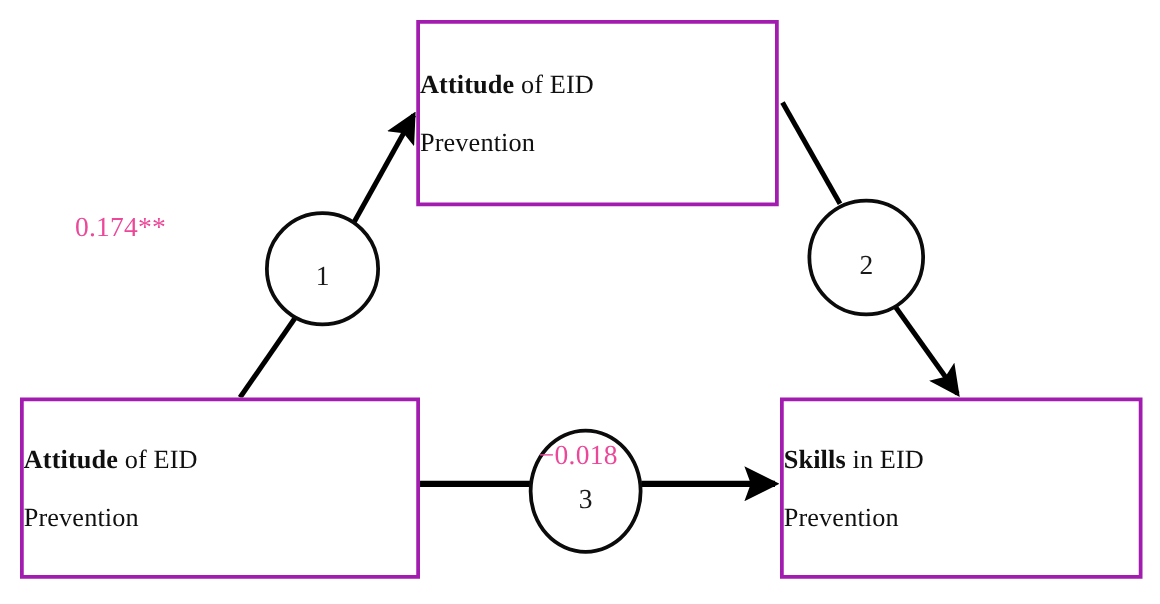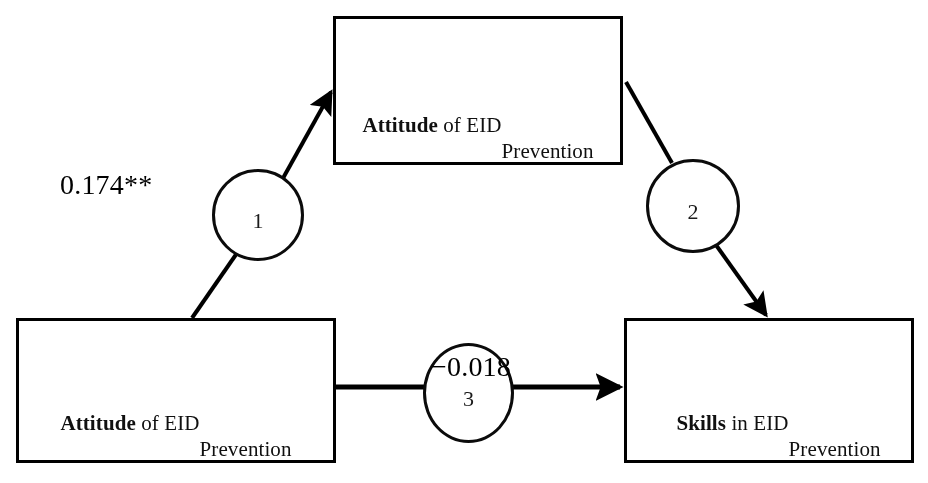--- a/index.html
+++ b/index.html
@@ -21,24 +21,24 @@
     position: absolute;
     left: 0;
     top: 0;
     width: 928px;
     height: 483px;
   }
   .node-box {
     position: absolute;
     box-sizing: border-box;
     background: #ffffff;
-    border: 3px solid #000000;
+    border: 3px solid #a21caf;
     display: flex;
-    flex-direction: row;
-    align-items: flex-end;
+    flex-direction: column;
+    align-items: flex-start;
     justify-content: center;
     z-index: 3;
   }
   .node-line {
     font-size: 21px;
     line-height: 1.0;
     color: #101010;
     white-space: nowrap;
     letter-spacing: 0.1px;
   }
@@ -57,22 +57,22 @@
   }
   .mediator span {
     font-size: 22px;
     color: #1a1a1a;
     line-height: 1;
     position: relative;
     top: 6px;
   }
   .coef {
     position: absolute;
-    font-size: 28px;
-    color: #000000;
+    font-size: 22px;
+    color: #ec4899;
     white-space: nowrap;
     z-index: 5;
     letter-spacing: 0.2px;
   }
 </style>
 </head>
 <body>
 
 <div id="diagram-root">
 
@@ -109,21 +109,21 @@
     <div class="node-line">Prevention</div>
   </div>
 
   <div class="node-box" style="left:16px; top:318px; width:320px; height:145px;">
     <div class="node-line first">
       <span class="strong">Attitude</span><span> of EID</span>
     </div>
     <div class="node-line">Prevention</div>
   </div>
 
-  <div class="node-box" style="left:624px; top:318px; width:290px; height:145px;padding-left:19px;">
+  <div class="node-box" style="left:624px; top:318px; width:290px; height:145px;">
     <div class="node-line first">
       <span class="strong">Skills</span><span> in EID</span>
     </div>
     <div class="node-line">Prevention</div>
   </div>
 
   <div class="mediator" style="left:212px; top:169px; width:92px; height:92px;">
     <span>1</span>
   </div>
 

